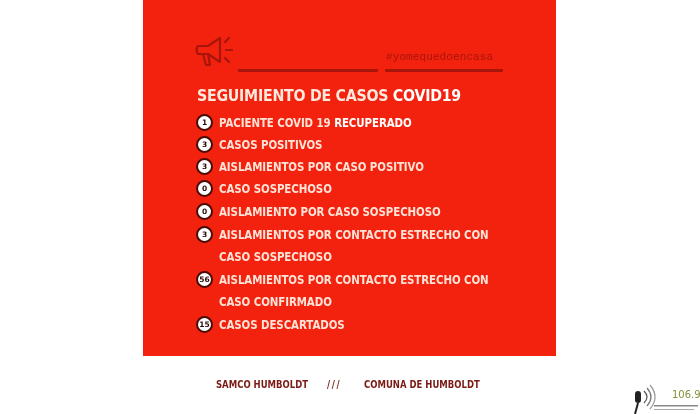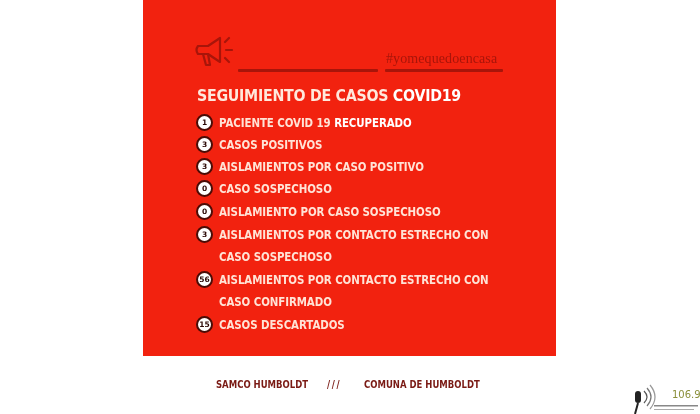--- a/index.html
+++ b/index.html
@@ -12,22 +12,22 @@
     }
 
     .megaphone { position: absolute; left: 194px; top: 34px; width: 46px; height: 36px; }
 
     .rule { position: absolute; top: 69px; height: 3px; background: #a8150a; border-radius: 1px; }
     .rule-left { left: 238px; width: 140px; }
     .rule-right { left: 385px; width: 118px; }
 
     .hashtag {
       position: absolute; left: 386px; top: 51px; width: 117px;
-      font-family: Liberation Serif, serif;
-      font-size: 14px; color: #a8150a; letter-spacing: 0.1px;
+      font-family: Liberation Mono, monospace;
+      font-size: 11px; color: #a8150a; letter-spacing: 0.1px;
       text-align: left;
     }
 
     .title {
       position: absolute; left: 197px; top: 86px;
       font-family: "DejaVu Sans", sans-serif; font-weight: bold;
       font-size: 16.5px; color: #ffe8dc; letter-spacing: -0.3px;
       transform: scaleX(0.86); transform-origin: left center; white-space: nowrap;
     }
     .title .strong { color: #ffffff; font-weight: 900; }

